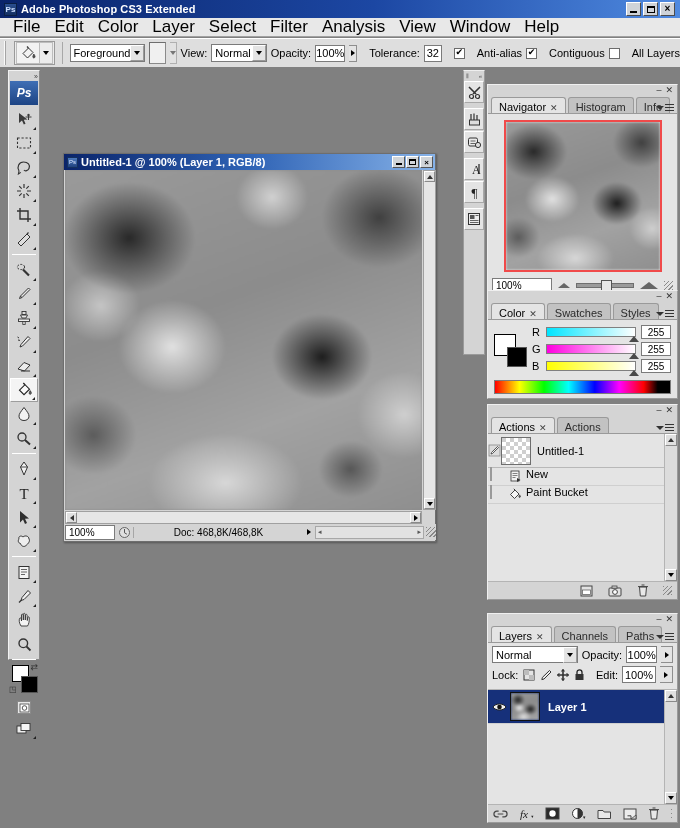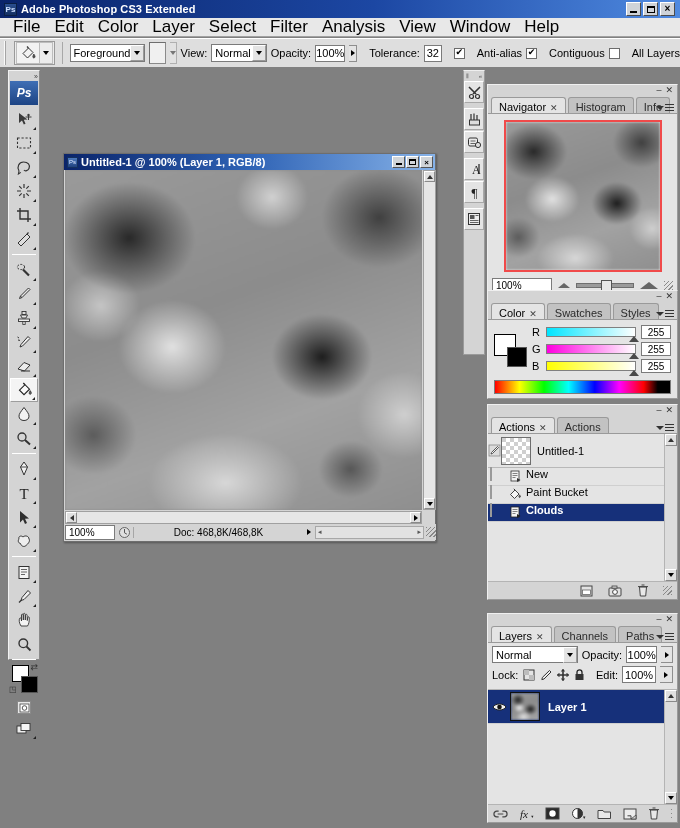--- a/index.html
+++ b/index.html
@@ -822,31 +822,20 @@
       <div class="row">
         <span class="chk"><span class="sq"></span></span>
         <span class="ico">
           <svg width="14" height="13" viewBox="0 0 14 13">
               <path d="M2.5 6.5 L7 2 L11 6 L6.5 10.5 Z" fill="#f6f6f6" stroke="#333" stroke-width=".9"></path>
               <path d="M7 2 L5.8 .8" stroke="#333" stroke-width="1"></path>
               <path d="M11.6 6.8 c1 1.4 1.2 2.2 .3 2.6 c-.8 .4 -1.3 -.4 -.9 -1.4 Z" fill="#666" stroke="#333" stroke-width=".6"></path>
             </svg>
         </span>
         <span>Paint Bucket</span>
-      </div>
-      <div class="row sel">
-        <span class="chk"><span class="sq" style="background:#fff"></span></span>
-        <span class="ico">
-          <svg width="13" height="13" viewBox="0 0 13 13">
-              <rect x="2" y="1" width="8" height="10" fill="#f2f2f2" stroke="#222" stroke-width=".8"></rect>
-              <path d="M3.5 3.5 h5 M3.5 5.5 h5 M3.5 7.5 h3" stroke="#666" stroke-width=".8"></path>
-              <path d="M8 8 l3.5 2 l-3.5 2 Z" fill="#222"></path>
-            </svg>
-        </span>
-        <span>Clouds</span>
       </div>
     </div>
     <div class="footer">
       <span class="fbtn">
         <svg width="13" height="12" viewBox="0 0 13 12">
             <rect x="1" y="1" width="11" height="10" fill="#e2e2e2" stroke="#444" stroke-width="1"></rect>
             <rect x="2.5" y="5" width="8" height="4.5" fill="#fff" stroke="#666" stroke-width=".8"></rect>
           </svg>
       </span>
       <span class="fbtn">

